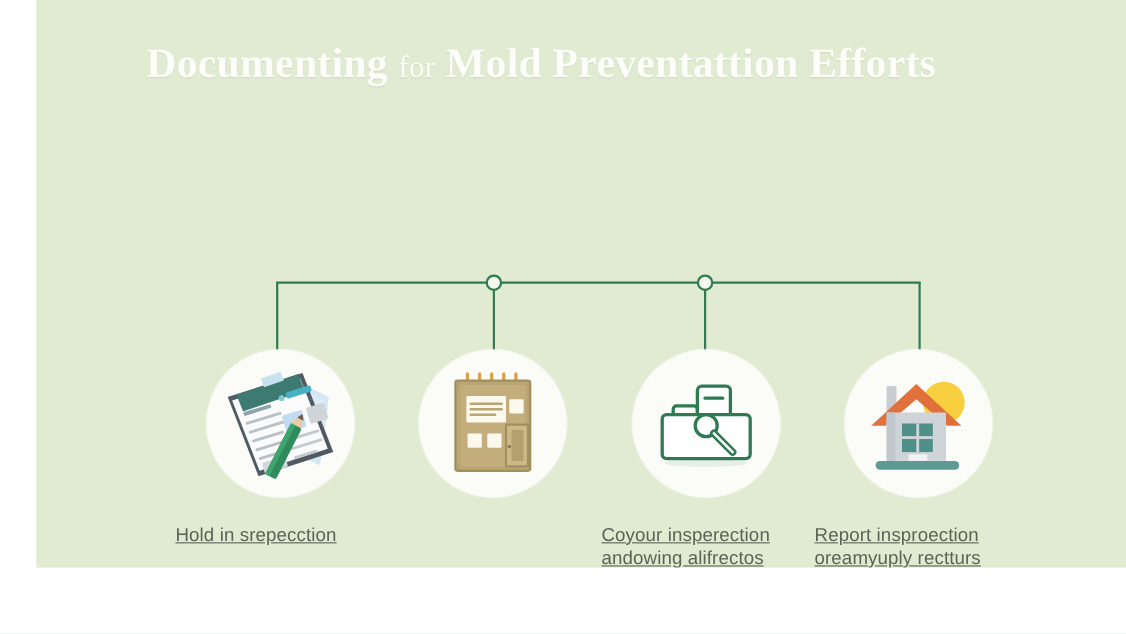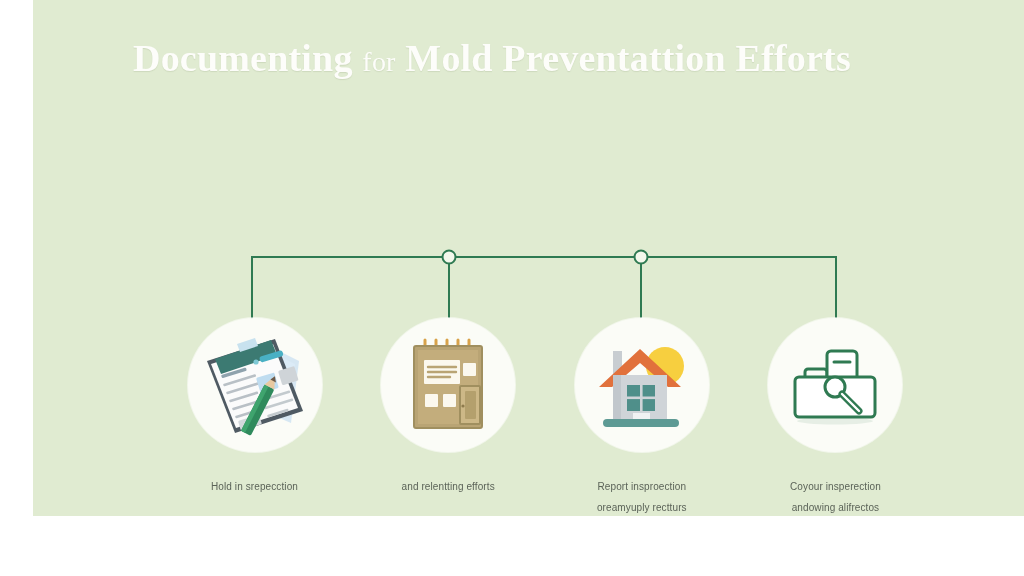--- a/index.html
+++ b/index.html
@@ -78,26 +78,26 @@
     align-items: center;
     justify-content: center;
     box-shadow: 0 0 0 1px rgba(255,255,255,0.55);
   }
   .icon-circle svg {
     display: block;
   }
   .caption {
     margin-top: 24px;
     width: 190px;
-    text-align: center;
     font-family: "Liberation Sans", sans-serif;
-    font-size: 10px;
+    font-size: 17px;
     line-height: 21px;
     color: #5b6358;
     letter-spacing: 0.1px;
+    text-decoration: underline;
   }
   .caption .ln {
     display: block;
   }
 </style>
 </head>
 <body>
 
 <div id="slide">
 
@@ -197,21 +197,44 @@
 
           <rect x="17" y="56" width="13" height="13" rx="1" fill="#fbf8ee"></rect>
           <rect x="35" y="56" width="13" height="13" rx="1" fill="#fbf8ee"></rect>
 
           <rect x="52" y="48" width="20" height="38" rx="1" fill="#cdb887" stroke="#a08f5f" stroke-width="2"></rect>
           <rect x="57" y="53" width="11" height="28" rx="1" fill="#b4a06d"></rect>
           <circle cx="55" cy="68" r="1.6" fill="#8e7b4d"></circle>
         </svg>
       </div>
       <div class="caption">
-        <span class="ln">and relentting efforts</span>
+      </div>
+    </div>
+
+    <div class="step">
+      <div class="icon-circle">
+        <svg width="96" height="84" viewBox="0 0 96 84">
+
+          <rect x="18" y="26" width="22" height="14" rx="3" fill="none" stroke="#2f7a52" stroke-width="3"></rect>
+
+          <rect x="40" y="8" width="30" height="30" rx="4" fill="#ffffff" stroke="#2f7a52" stroke-width="3"></rect>
+          <path d="M47 19 L63 19" stroke="#2f7a52" stroke-width="3" stroke-linecap="round"></path>
+
+          <rect x="8" y="34" width="80" height="40" rx="4" fill="#ffffff" stroke="#2f7a52" stroke-width="3"></rect>
+
+          <circle cx="48" cy="44" r="10" fill="#ffffff" stroke="#2f7a52" stroke-width="3"></circle>
+          <path d="M55 51 L72 68" stroke="#2f7a52" stroke-width="7" stroke-linecap="round"></path>
+          <path d="M55 51 L72 68" stroke="#ffffff" stroke-width="2.4" stroke-linecap="round"></path>
+
+          <ellipse cx="48" cy="78" rx="38" ry="3.4" fill="#2f7a52" opacity="0.10"></ellipse>
+        </svg>
+      </div>
+      <div class="caption">
+        <span class="ln">Coyour insperection</span>
+        <span class="ln">andowing alifrectos</span>
       </div>
     </div>
 
     <div class="step">
       <div class="icon-circle">
         <svg width="98" height="92" viewBox="0 0 98 92">
 
           <circle cx="72" cy="27" r="19" fill="#f7cf3f"></circle>
 
           <rect x="20" y="12" width="9" height="28" fill="#c8cdd1"></rect>
@@ -229,38 +252,14 @@
 
           <rect x="10" y="80" width="76" height="8" rx="4" fill="#5d9a94"></rect>
         </svg>
       </div>
       <div class="caption">
         <span class="ln">Report insproection</span>
         <span class="ln">oreamyuply rectturs</span>
       </div>
     </div>
 
-    <div class="step">
-      <div class="icon-circle">
-        <svg width="96" height="84" viewBox="0 0 96 84">
-
-          <rect x="18" y="26" width="22" height="14" rx="3" fill="none" stroke="#2f7a52" stroke-width="3"></rect>
-
-          <rect x="40" y="8" width="30" height="30" rx="4" fill="#ffffff" stroke="#2f7a52" stroke-width="3"></rect>
-          <path d="M47 19 L63 19" stroke="#2f7a52" stroke-width="3" stroke-linecap="round"></path>
-
-          <rect x="8" y="34" width="80" height="40" rx="4" fill="#ffffff" stroke="#2f7a52" stroke-width="3"></rect>
-
-          <circle cx="48" cy="44" r="10" fill="#ffffff" stroke="#2f7a52" stroke-width="3"></circle>
-          <path d="M55 51 L72 68" stroke="#2f7a52" stroke-width="7" stroke-linecap="round"></path>
-          <path d="M55 51 L72 68" stroke="#ffffff" stroke-width="2.4" stroke-linecap="round"></path>
-
-          <ellipse cx="48" cy="78" rx="38" ry="3.4" fill="#2f7a52" opacity="0.10"></ellipse>
-        </svg>
-      </div>
-      <div class="caption">
-        <span class="ln">Coyour insperection</span>
-        <span class="ln">andowing alifrectos</span>
-      </div>
-    </div>
-
   </div>
 </div>
 
 </body></html>

